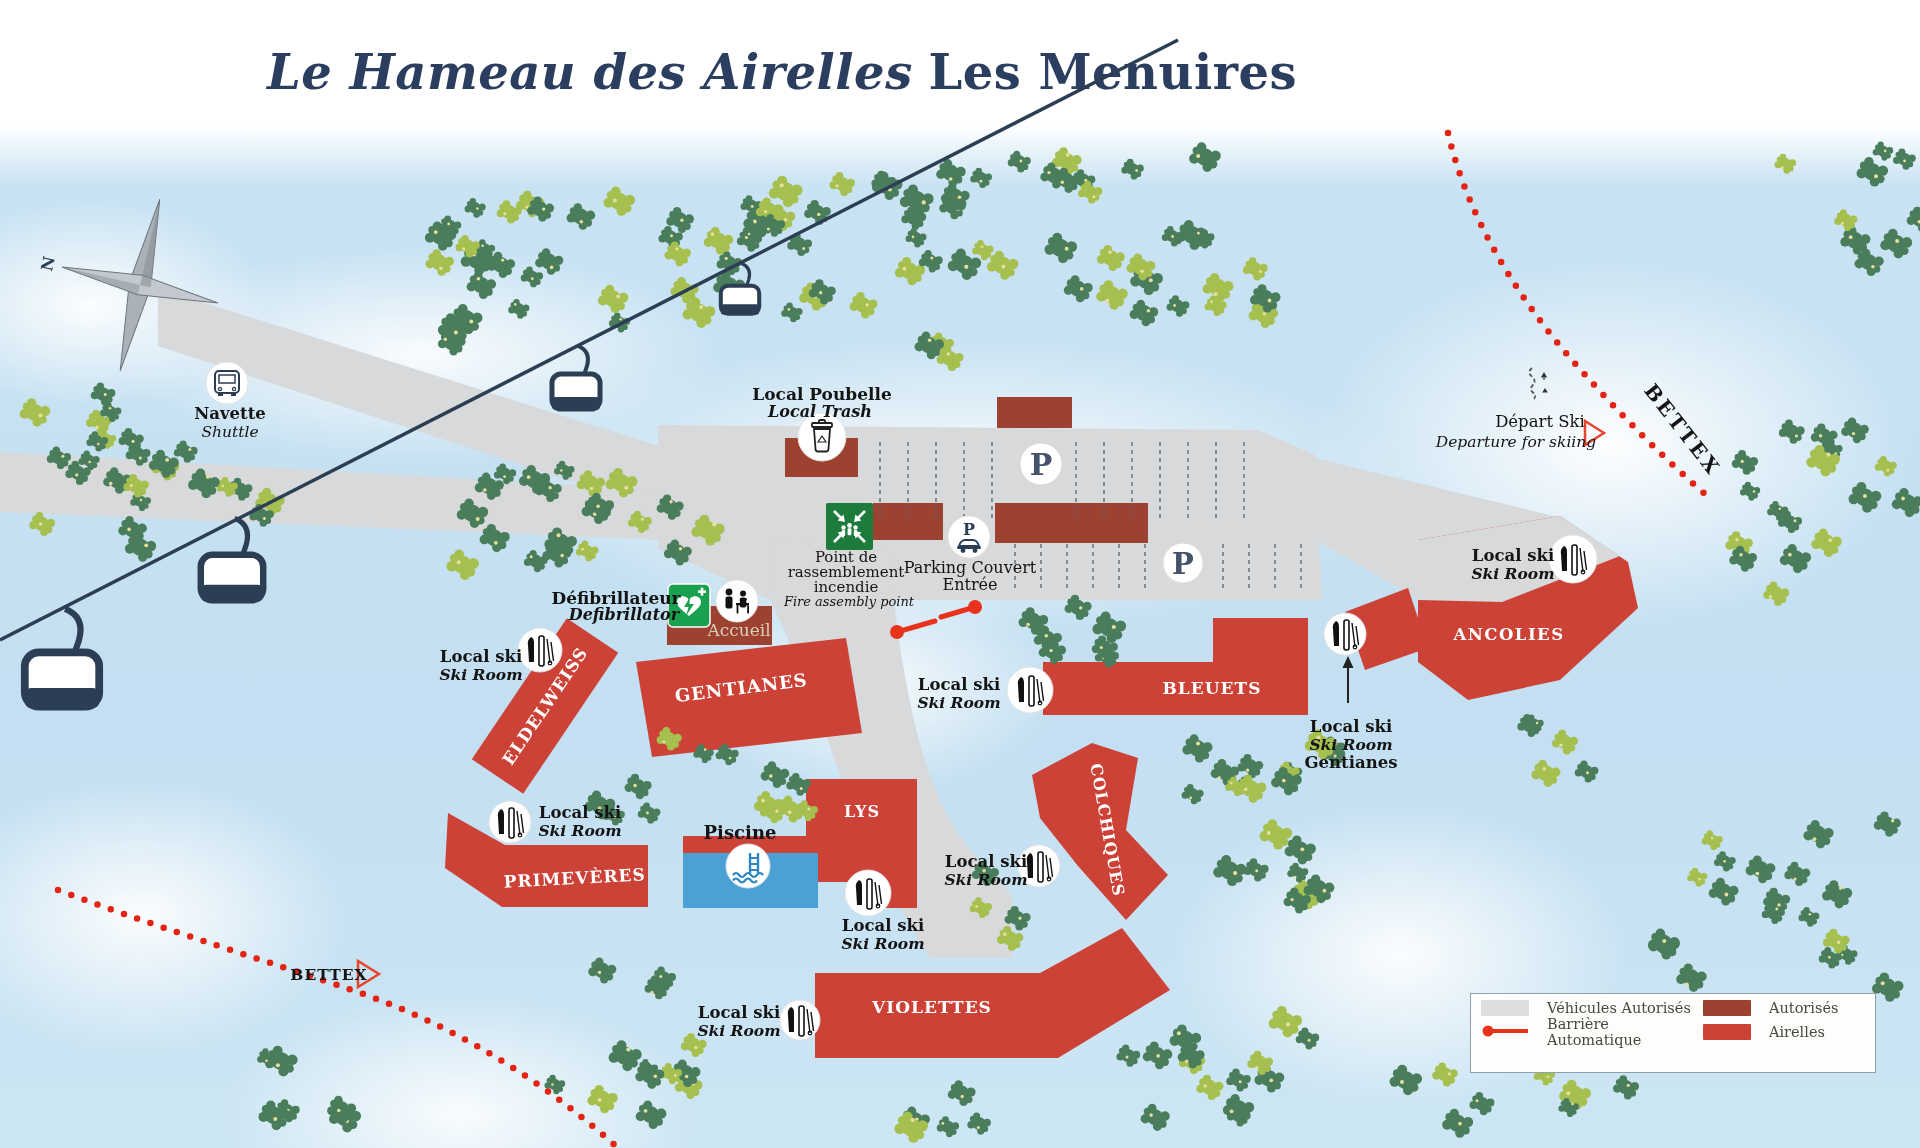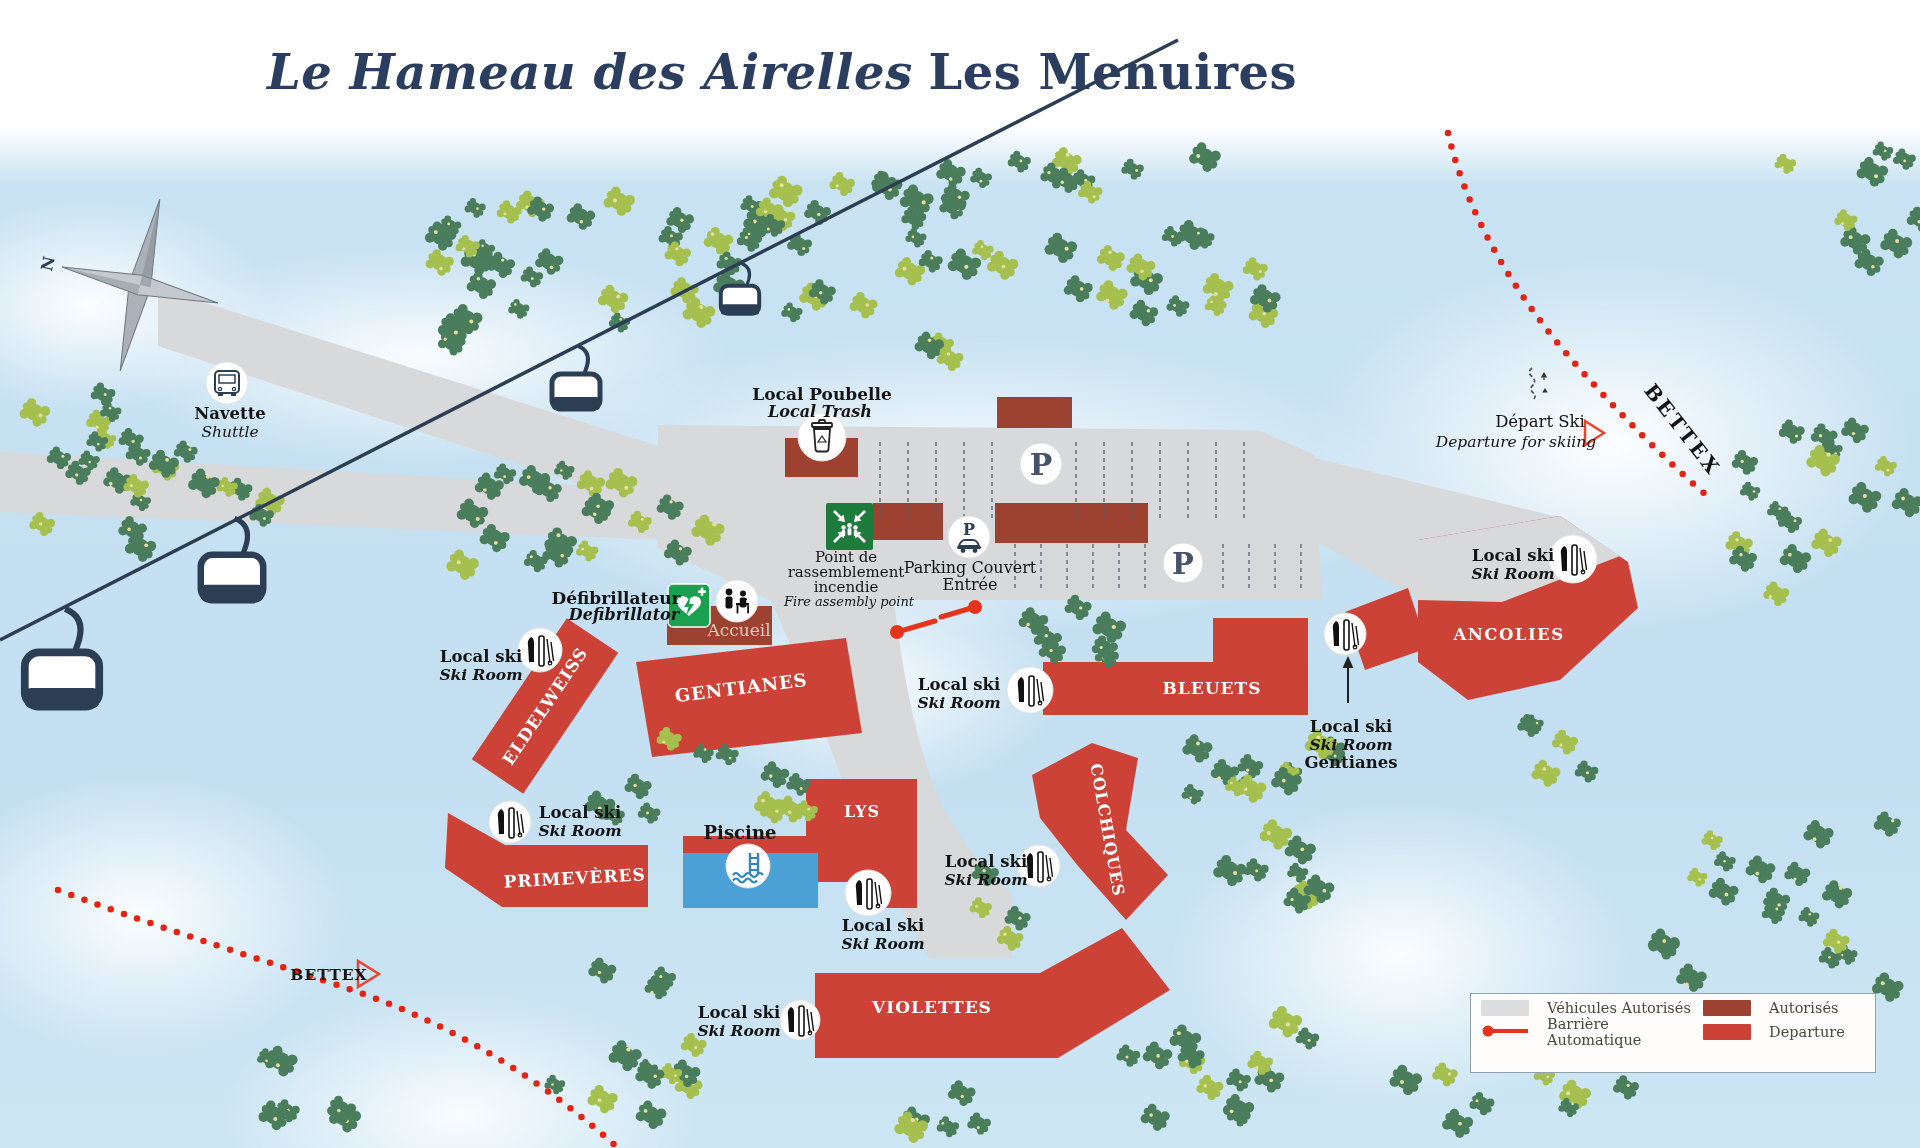--- a/index.html
+++ b/index.html
@@ -3153,16 +3153,16 @@
   <div class="sw" style="background:#9d4130;"></div>
   <div class="leg-label">Autorisés</div>
   <div>
     <svg width="50" height="16">
       <circle cx="7" cy="8" r="5.5" fill="#e8331c"></circle>
       <line x1="11" y1="8" x2="47" y2="8" stroke="#e8331c" stroke-width="4"></line>
     </svg>
   </div>
   <div class="leg-label">Barrière Automatique</div>
   <div class="sw" style="background:#cd4237;"></div>
-  <div class="leg-label">Departure</div>
+  <div class="leg-label">Airelles</div>
 </div>
 
 </div>
 
 </body></html>

